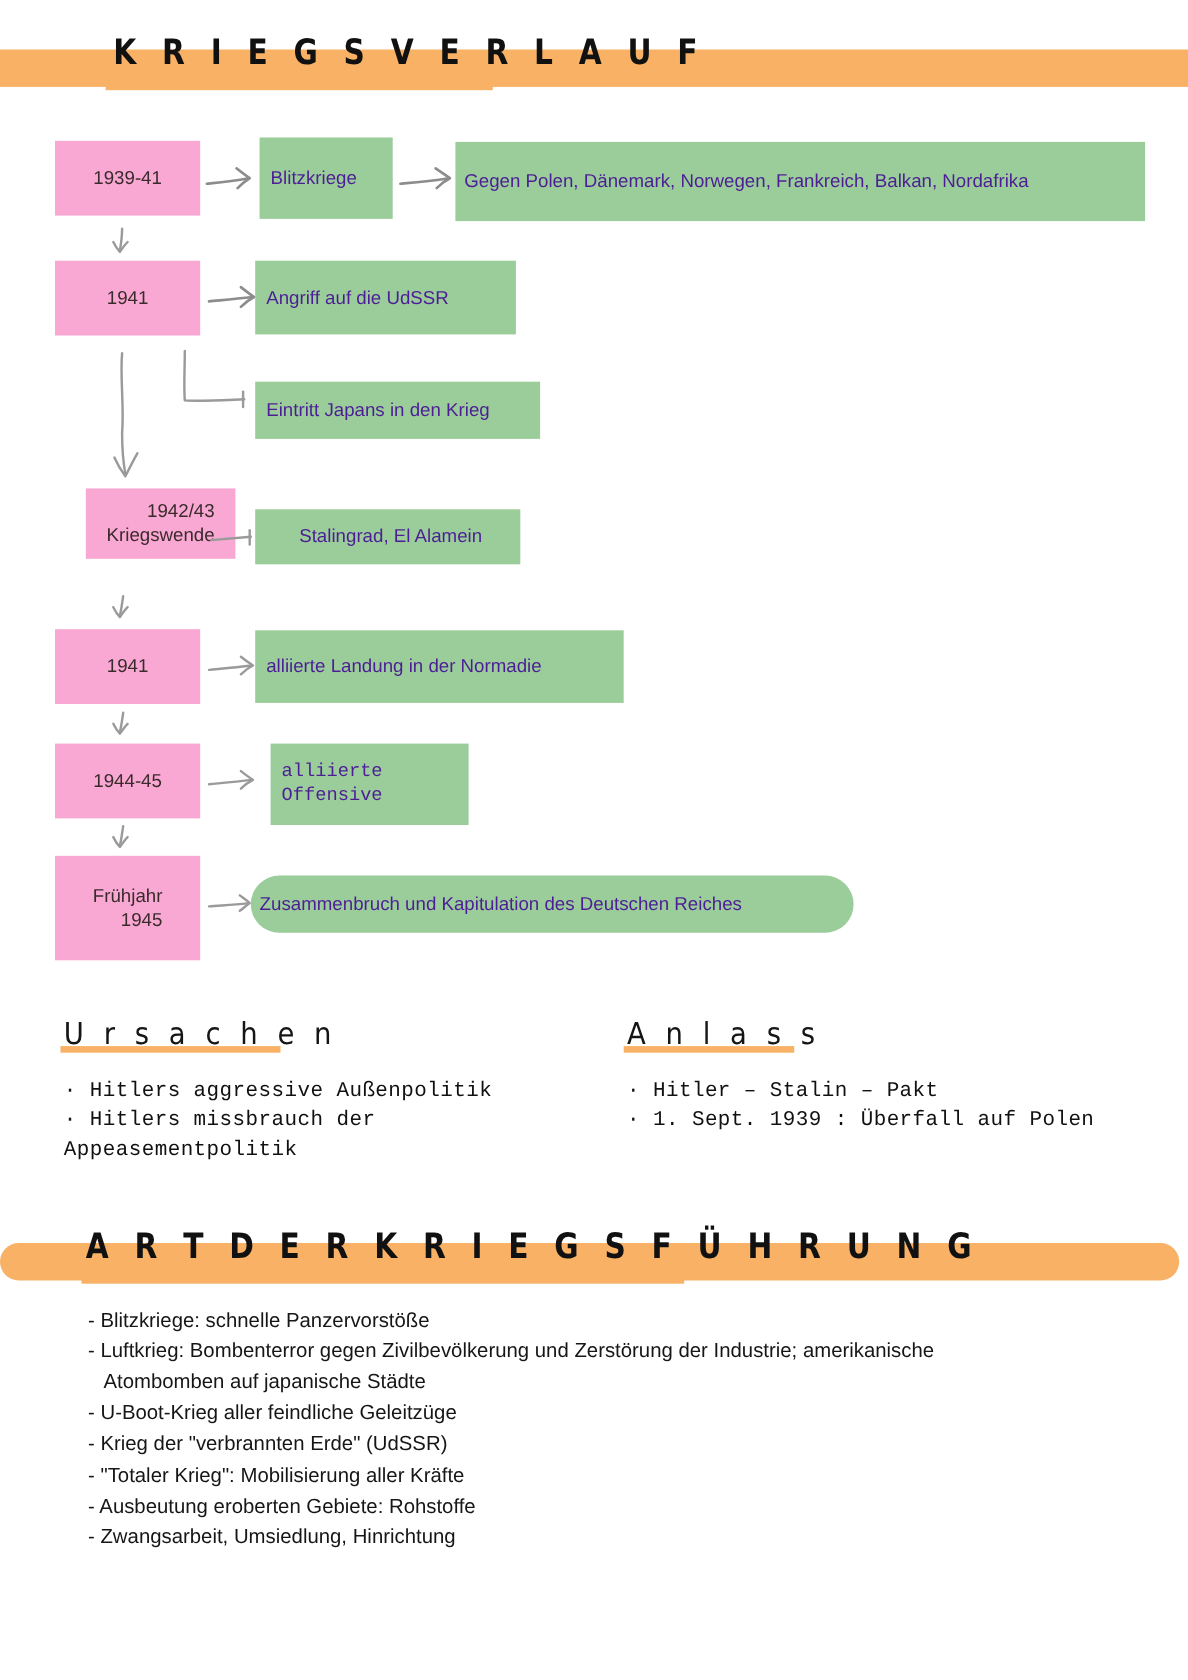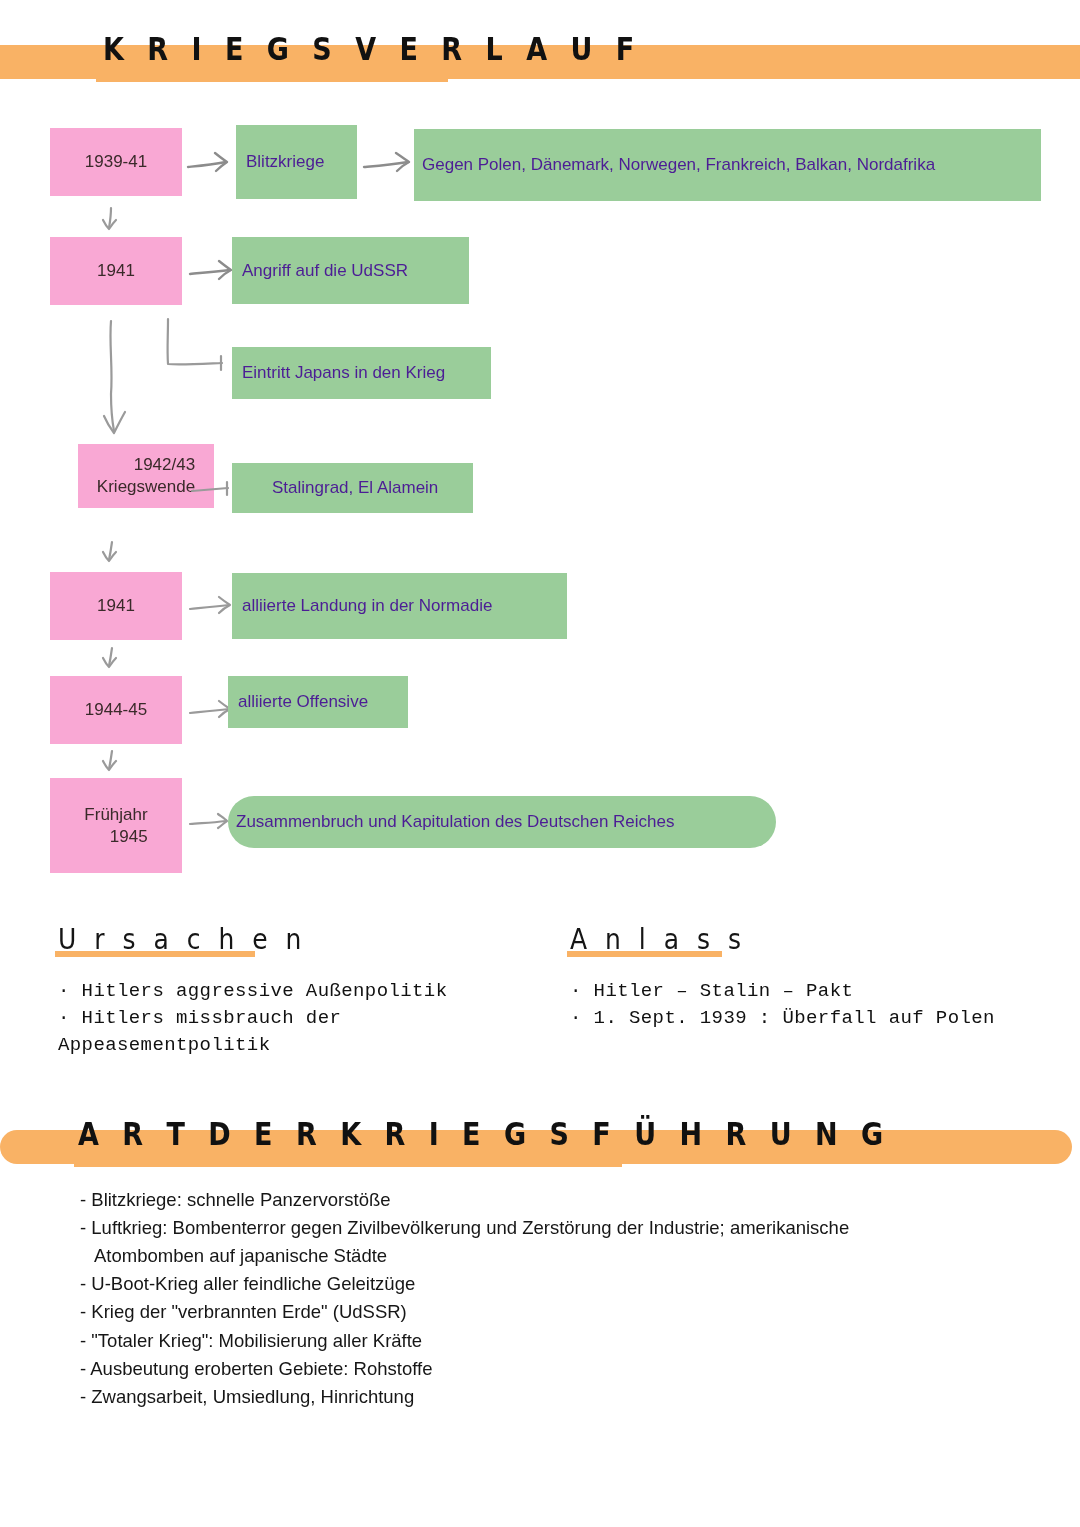--- a/index.html
+++ b/index.html
@@ -192,21 +192,21 @@
   </svg>
 </div>
 
 <div class="node pink" style="left:50px;top:676px;width:132px;height:68px;">1944-45</div>
 <div class="arrow" style="left:188px;top:697px;">
   <svg width="50" height="26" viewBox="0 0 50 26">
     <path class="apath-thin" d="M2,16 C12,15 24,14 41,12"></path>
     <path class="apath-thin" d="M31,4 C36,8 39,10 42,12 C38,14 34,17 31,20"></path>
   </svg>
 </div>
-<div class="node green" style="left:228px;top:676px;width:180px;height:52px;">alliierte Offensive</div>
+<div class="node green" style="left:246px;top:676px;width:180px;height:74px;font-family:Liberation Mono, monospace;">alliierte Offensive</div>
 
 <div class="arrow" style="left:98px;top:748px;">
   <svg width="30" height="30" viewBox="0 0 30 30">
     <path class="apath-thin" d="M14,3 C13,10 12,16 11,21"></path>
     <path class="apath-thin" d="M5,13 C7,17 9,20 11,22 C13,19 15,16 18,13"></path>
   </svg>
 </div>
 
 <div class="node pink" style="left:50px;top:778px;width:132px;height:95px;white-space:pre-line;">Frühjahr
 1945</div>

